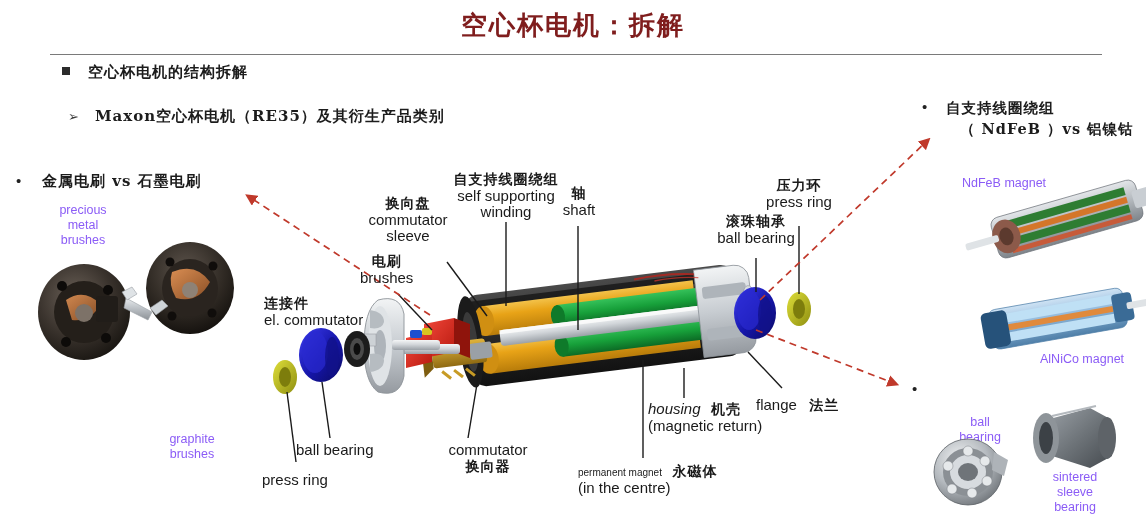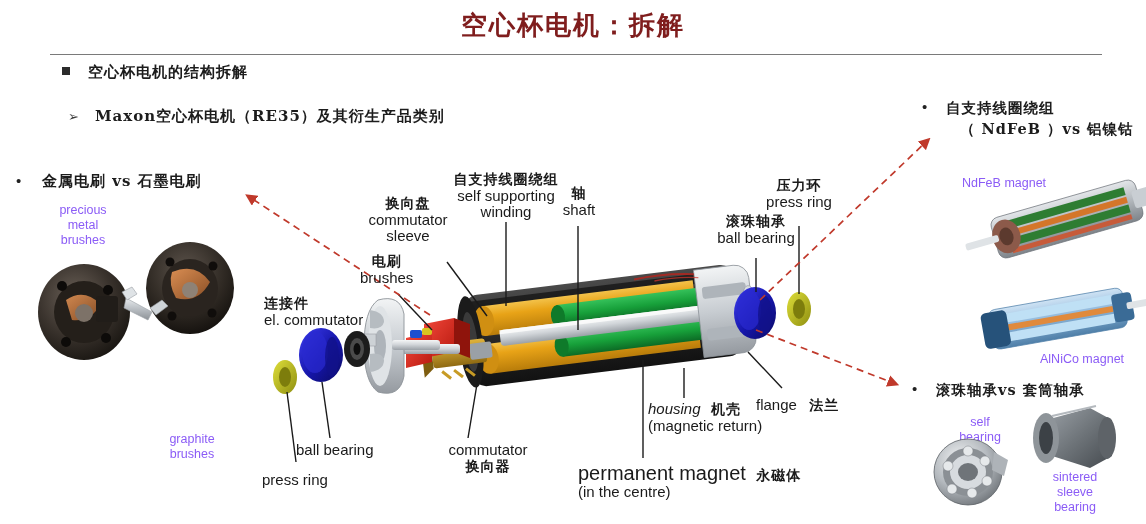--- a/index.html
+++ b/index.html
@@ -416,21 +416,21 @@
 
   <div class="lbl en" style="left:296px; top:442px; font-size:15px;">ball bearing</div>
 
   <div class="lbl" style="left:436px; top:442px; text-align:center; width:104px;">
     <div class="en" style="font-size:15px;">commutator</div>
     <div class="cn" style="font-size:14px;">换向器</div>
   </div>
 
   <div class="lbl" style="left:578px; top:462px;">
     <div>
-      <span class="en" style="font-size:20px;">permanent magnet</span>
+      <span class="en" style="font-size:10px;">permanent magnet</span>
       <span class="cn" style="font-size:14px; margin-left:6px;">永磁体</span>
     </div>
     <div class="en" style="font-size:15px;">(in the centre)</div>
   </div>
 
   <div class="lbl" style="left:648px; top:400px;">
     <div>
       <span class="en" style="font-size:15px;font-style:italic;">housing</span>
       <span class="cn" style="font-size:14px; margin-left:6px;">机壳</span>
     </div>
@@ -482,24 +482,23 @@
       <rect x="1004" y="306" width="110" height="9" fill="#bfe0f5"></rect>
       <rect x="1004" y="317" width="110" height="6" fill="#e08a3c"></rect>
       <rect x="1004" y="325" width="110" height="9" fill="#bfe0f5"></rect>
       <rect x="982" y="302" width="26" height="36" rx="5" fill="#26527a"></rect>
       <rect x="1114" y="306" width="20" height="28" rx="4" fill="#3a6b96"></rect>
       <rect x="1128" y="316" width="28" height="7" rx="2" fill="#dfe3e6"></rect>
     </g>
   </svg>
 
   <div class="side-bullet" style="left:912px; top:380px;">•</div>
-  <div class="side-head" style="left:936px; top:379px;">滚珠轴承vs 套筒轴承</div>
 
   <div class="cap" style="left:950px; top:415px; width:60px;">
-    <div>self</div>
+    <div>ball</div>
     <div>bearing</div>
   </div>
 
   <div class="cap" style="left:1040px; top:470px; width:70px;">
     <div>sintered</div>
     <div>sleeve</div>
     <div>bearing</div>
   </div>
 
   <svg class="layer">

